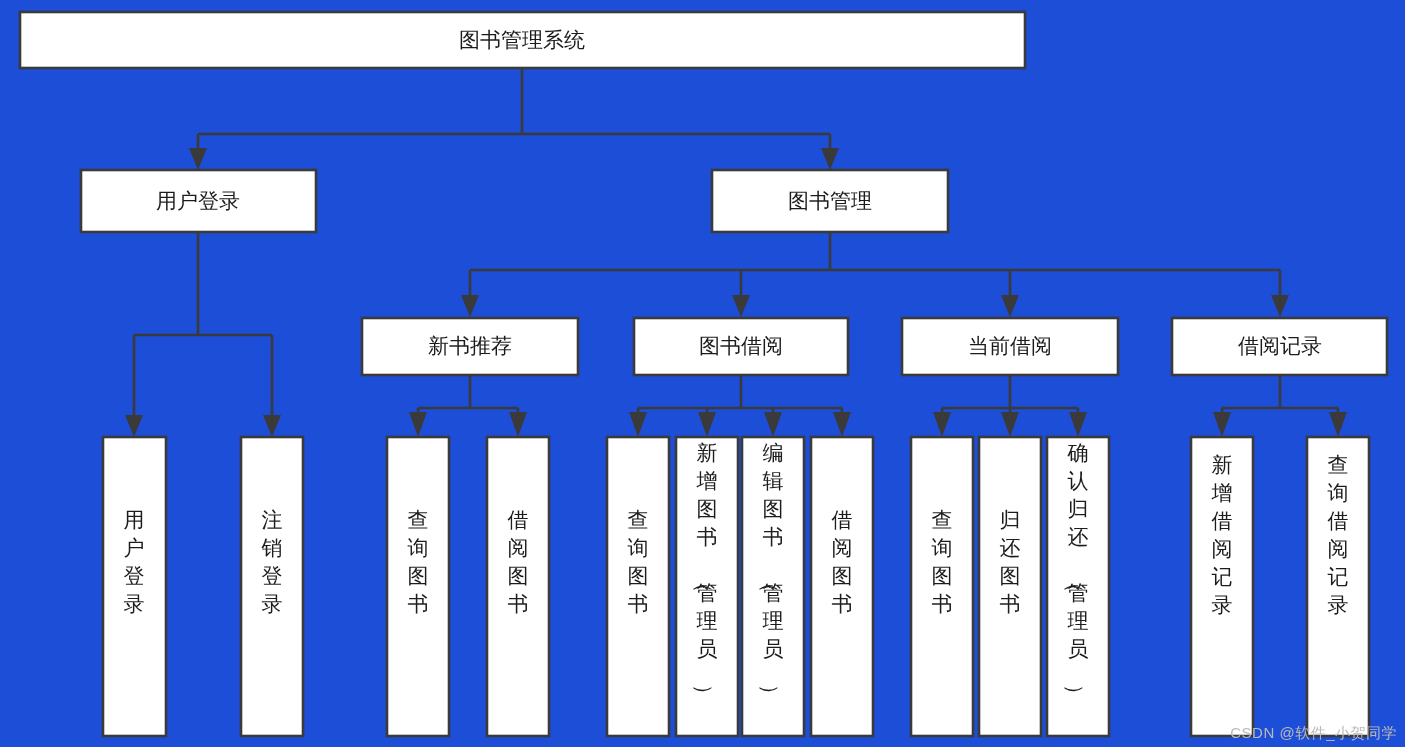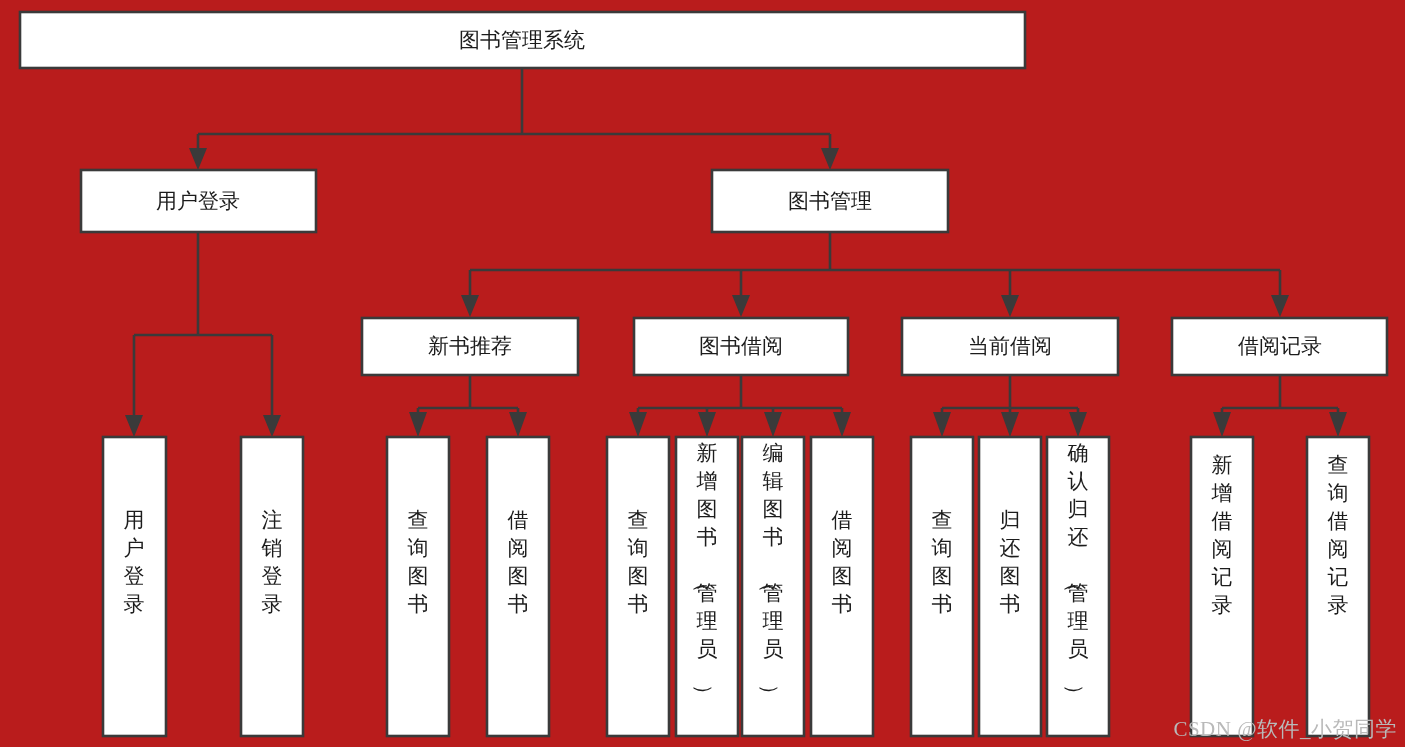--- a/index.html
+++ b/index.html
@@ -10,21 +10,21 @@
   body {
     width: 1405px;
     height: 747px;
     font-family: "Liberation Sans", "DejaVu Sans", sans-serif;
     overflow: hidden;
   }
   #diagram-root {
     position: relative;
     width: 1405px;
     height: 747px;
-    background: #b91c1c;
+    background: #1d4ed8;
   }
   svg#diagram-svg {
     position: absolute;
     left: 0;
     top: 0;
     width: 1405px;
     height: 747px;
   }
   .node-box {
     fill: #ffffff;
@@ -51,22 +51,22 @@
   .node-label-v {
     font-family: "Liberation Sans", "DejaVu Sans", sans-serif;
     font-size: 21px;
     fill: #1c1c1c;
     text-anchor: middle;
   }
   .watermark {
     position: absolute;
     right: 8px;
     bottom: 4px;
-    font-family: Liberation Serif, serif;
-    font-size: 21px;
+    font-family: Liberation Sans, sans-serif;
+    font-size: 15px;
     color: #b9b9b9;
     white-space: nowrap;
     letter-spacing: 0.5px;
   }
 </style>
 </head>
 <body>
 
 <div id="diagram-root">
 

